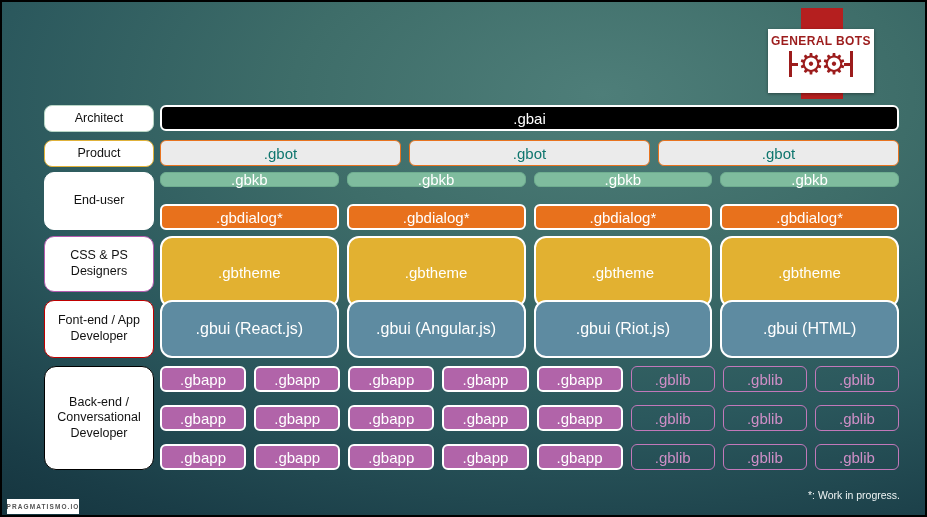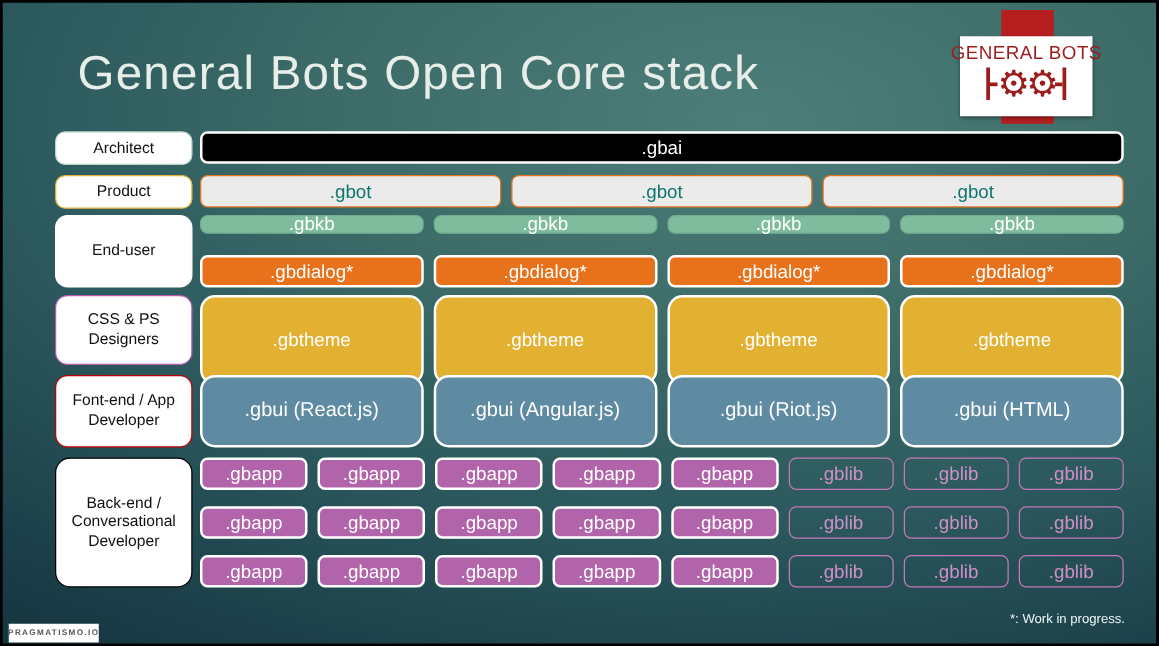--- a/index.html
+++ b/index.html
@@ -19,21 +19,21 @@
     white-space:nowrap;
   }
 
   
   .logo-stripe{ position:absolute; left:799px; top:6px; width:42px; height:91px; background:#b51f1f; }
   .logo-box{
     position:absolute; left:766px; top:27px; width:106px; height:64px;
     background:#fff; display:flex; flex-direction:column; align-items:center;
     padding-top:5px; box-shadow:0 1px 3px rgba(0,0,0,.4);
   }
-  .logo-brand{ color:#9c1c1c; font-weight:normal; font-size:15px; letter-spacing:.4px; white-space:nowrap; }
+  .logo-brand{ color:#9c1c1c; font-weight:bold; font-size:12px; letter-spacing:.4px; white-space:nowrap; }
   .gear-row{ display:flex; align-items:center; margin-top:1px; }
   .endbar{ width:3px; height:26px; background:#9c1c1c; }
   .hline{ width:6px; height:3px; background:#9c1c1c; }
   .gear{ font-family:"DejaVu Sans", sans-serif; font-size:29px; line-height:30px; color:#9c1c1c; letter-spacing:-3px; }
   .gear:last-of-type{ letter-spacing:0; }
 
   
   .lbl{
     position:absolute; left:42px; width:110px;
     background:#fff; color:#111; font-size:12.5px;
@@ -85,21 +85,20 @@
   .wip-note{
     position:absolute; left:806px; top:487px;
     font-size:10.5px; color:#eef4f4; white-space:nowrap;
   }
 </style>
 </head>
 <body>
 
 <div class="slide">
 
-  <div class="title">General Bots Open Core stack</div>
 
   <div class="logo-stripe"></div>
   <div class="logo-box">
     <div class="logo-brand">GENERAL BOTS</div>
     <div class="gear-row">
       <span class="endbar"></span>
         <span class="hline"></span>
         <span class="gear">⚙</span>
         <span class="gear">⚙</span>
         <span class="hline"></span>

